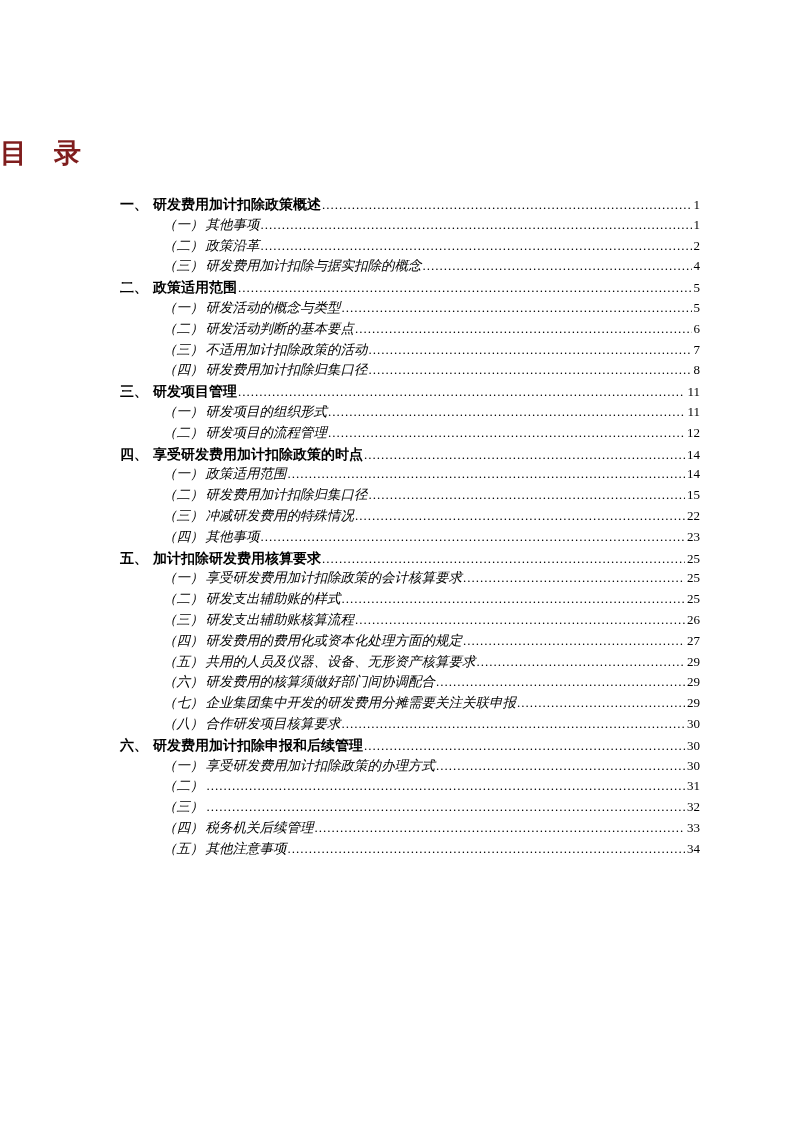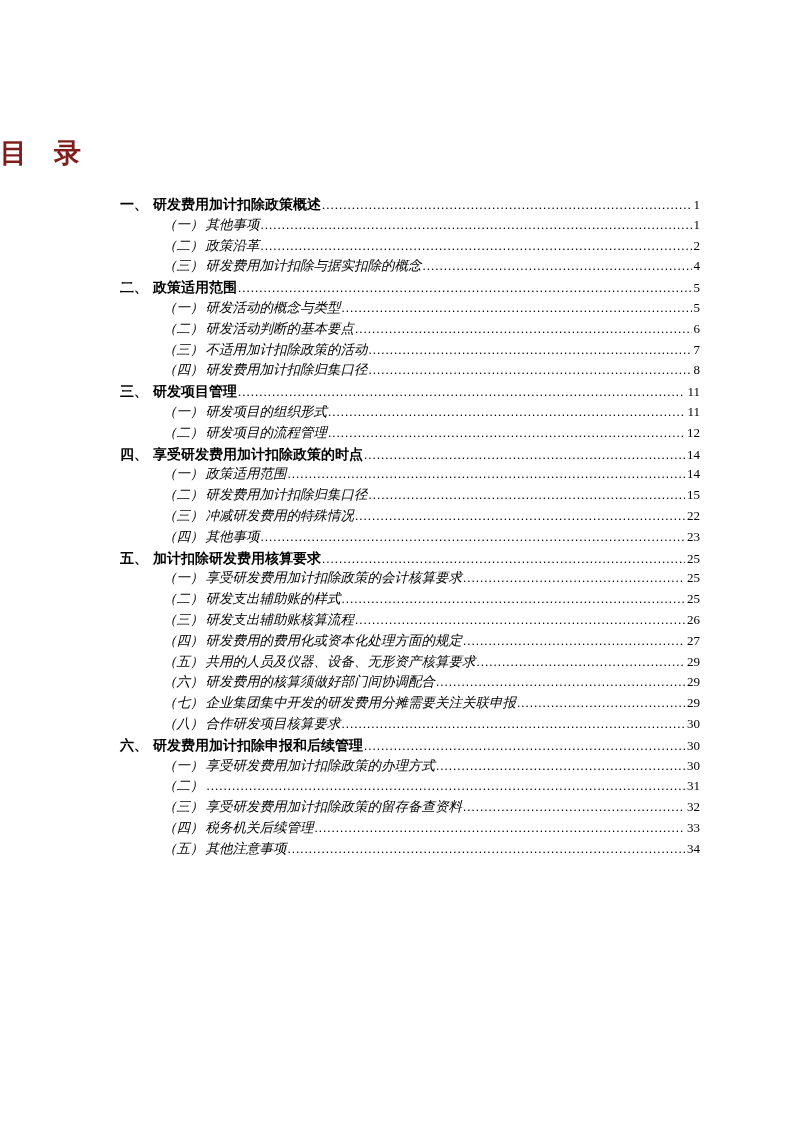--- a/index.html
+++ b/index.html
@@ -258,21 +258,20 @@
     <span class="leader">............................................................................................................................................................................................................................................................................................................</span>
     <span class="pagenum">30</span>
   </div>
       <div class="row sub">
     <span class="sub-label">（二）</span>
     <span class="leader">............................................................................................................................................................................................................................................................................................................</span>
     <span class="pagenum">31</span>
   </div>
       <div class="row sub">
     <span class="sub-label">（三）</span>
-    <span class="entry-title">享受研发费用加计扣除政策的留存备查资料</span>
     <span class="leader">............................................................................................................................................................................................................................................................................................................</span>
     <span class="pagenum">32</span>
   </div>
       <div class="row sub">
     <span class="sub-label">（四）</span>
     <span class="entry-title">税务机关后续管理</span>
     <span class="leader">............................................................................................................................................................................................................................................................................................................</span>
     <span class="pagenum">33</span>
   </div>
       <div class="row sub">

